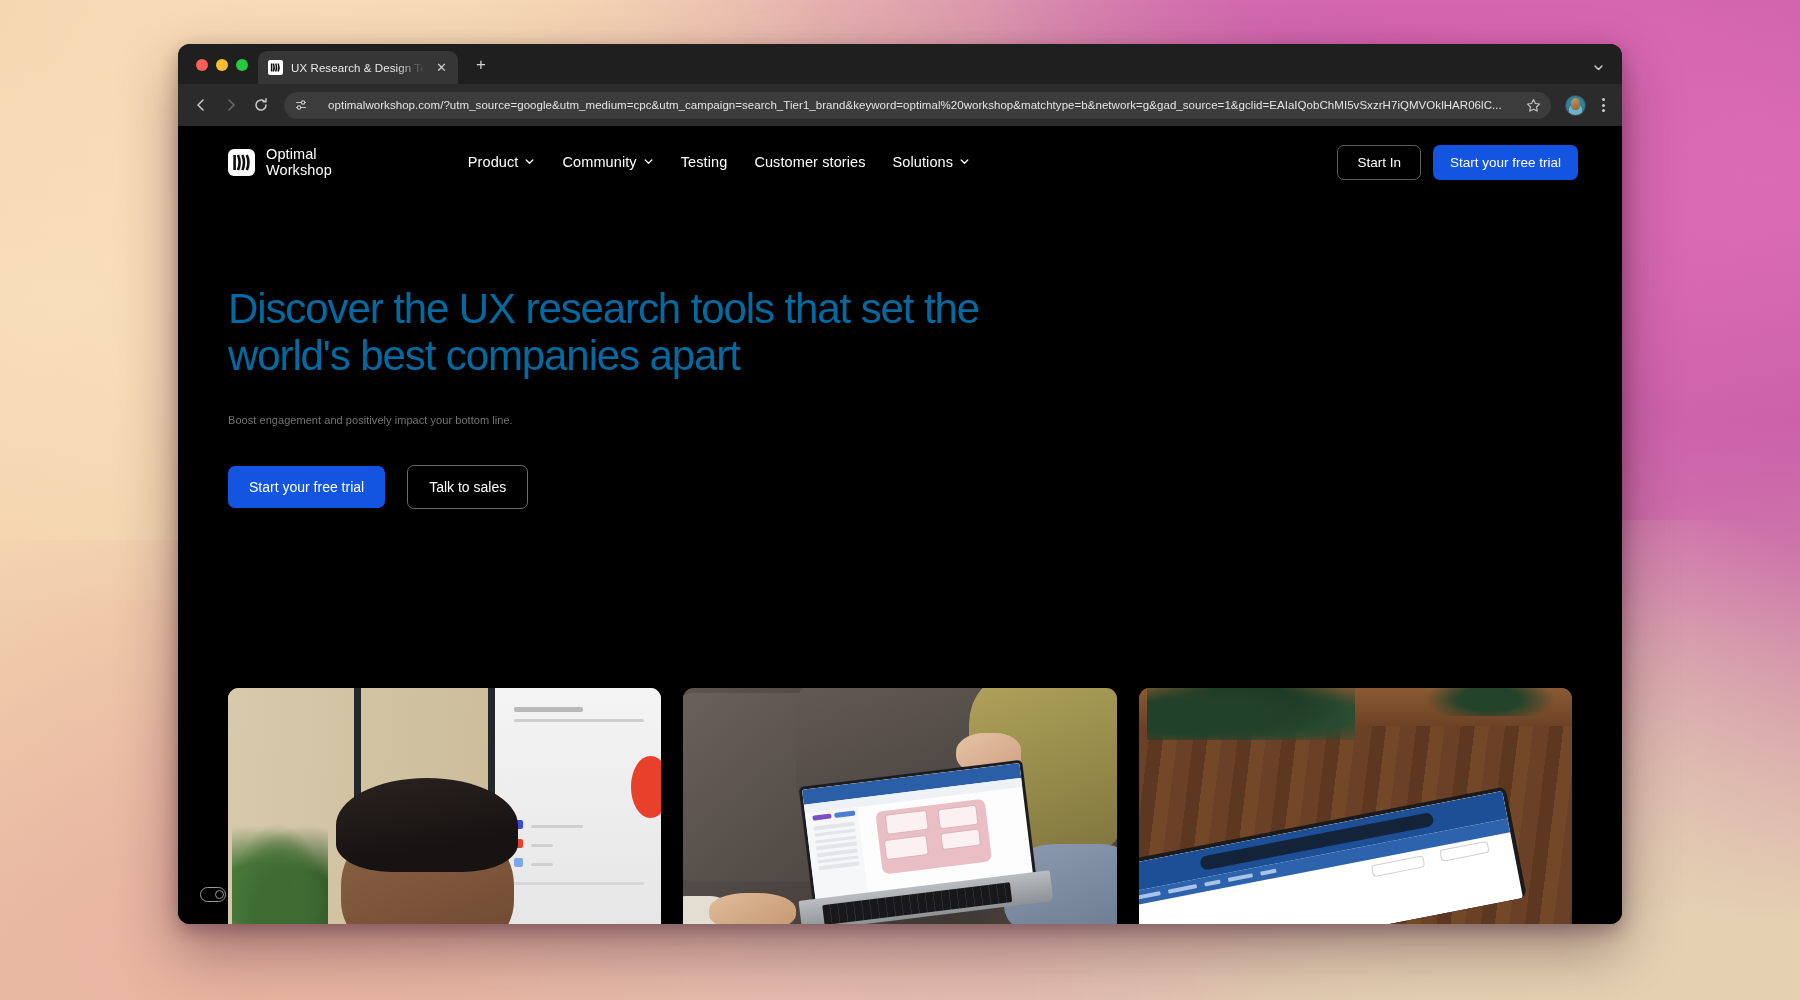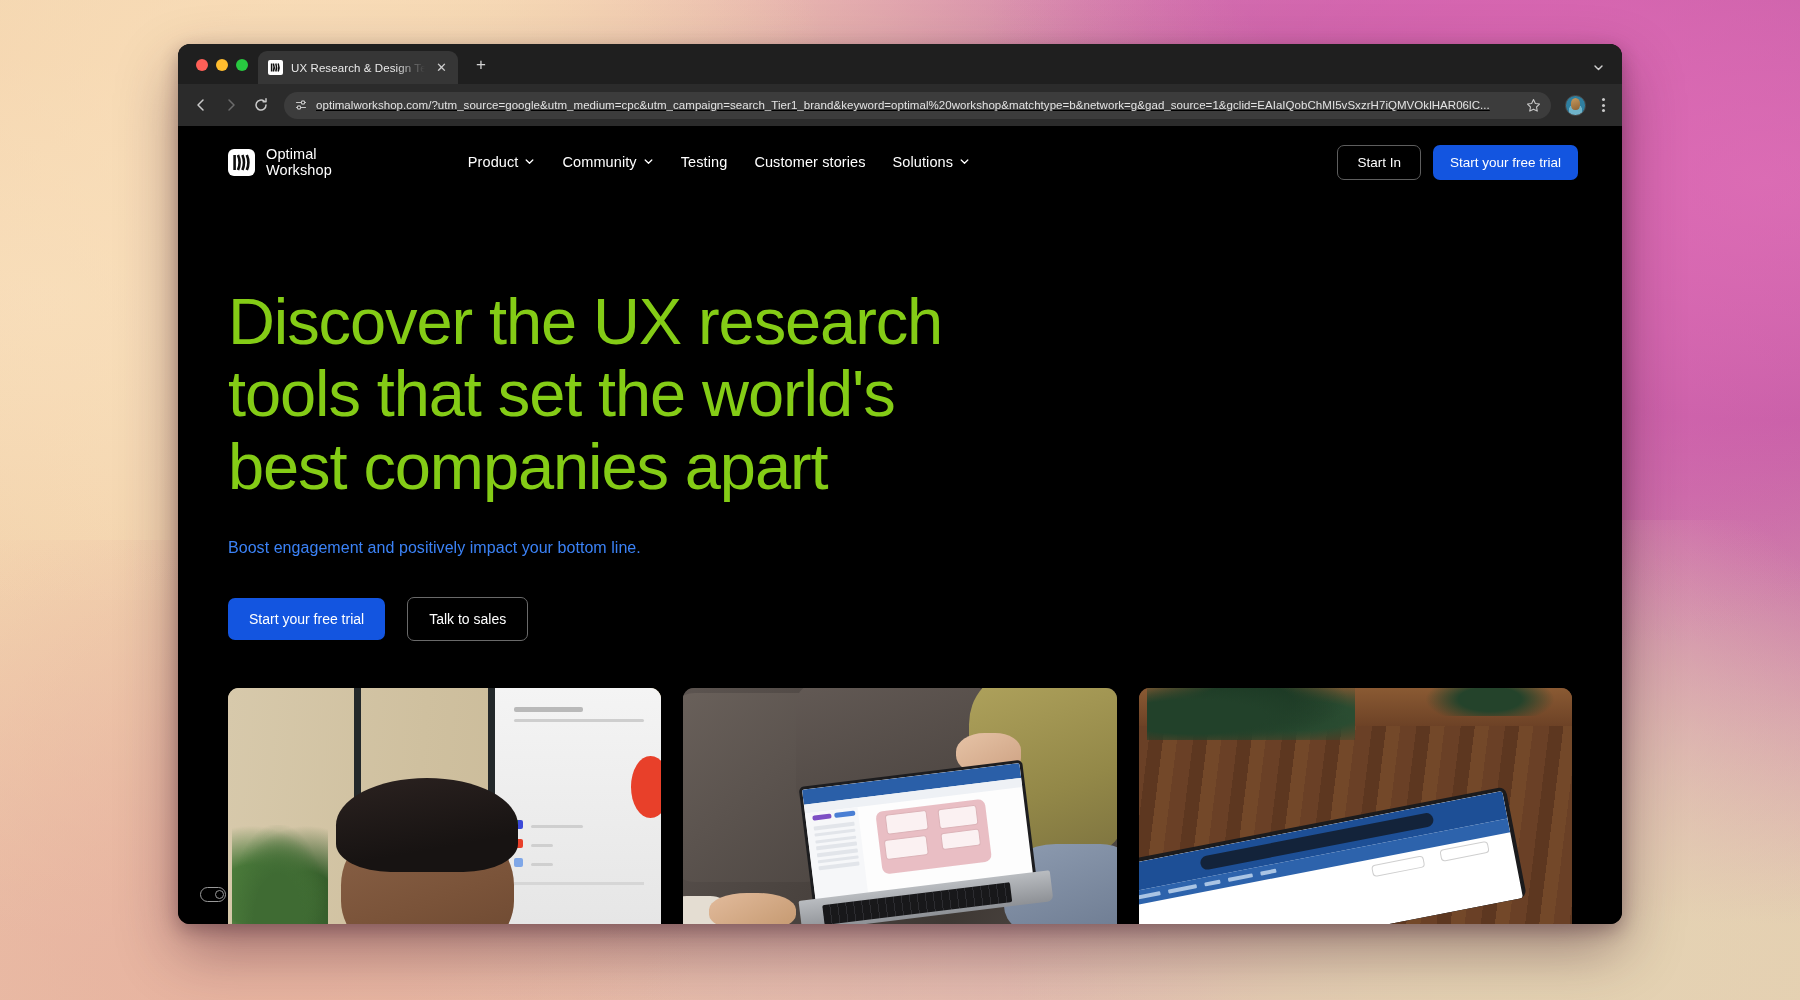--- a/index.html
+++ b/index.html
@@ -84,21 +84,21 @@
     height:42px; background:#2b2b2b;
     display:flex; align-items:center; gap:4px; padding:0 10px;
   }
   .nav-btn {
     width:26px; height:26px; display:flex; align-items:center; justify-content:center;
     color:#c9c9c9; border-radius:50%; flex:0 0 auto;
   }
   .nav-btn.disabled { color:#6b6b6b; }
   .omnibox {
     flex:1 1 auto; height:27px; background:#3c3c3c; border-radius:14px;
-    display:flex; align-items:center; gap:8px; padding:0 10px; margin:0 6px; min-width:0;text-decoration:underline;
+    display:flex; align-items:center; gap:20px; padding:0 10px; margin:0 6px; min-width:0;
   }
   .omni-icon { color:#c6c6c6; flex:0 0 auto; display:flex; }
   .omni-url {
     flex:1 1 auto; color:#e3e3e3; font-size:11.5px; white-space:nowrap;
     overflow:hidden; text-overflow:ellipsis; letter-spacing:.05px;
   }
   .omni-star { color:#c6c6c6; flex:0 0 auto; display:flex; }
   .avatar {
     width:21px; height:21px; border-radius:50%; flex:0 0 auto; margin:0 4px;
     background:radial-gradient(circle at 50% 75%, #6fb3c9 0 38%, #2f7fa0 39% 100%);
@@ -143,25 +143,25 @@
     padding:9px 19px; background:transparent; white-space:nowrap; font-family:inherit;
   }
   .btn-blue {
     color:#fff; font-size:13.5px; background:#1355e0; border:none; border-radius:7px;
     padding:10px 17px; white-space:nowrap; font-family:inherit;
   }
 
   
   .hero { padding:88px 0 0 50px; }
   .hero h1 {
-    color:#84cc16; font-size:65px; font-weight:400; line-height:1.115;
+    color:#0369a1; font-size:42px; font-weight:400; line-height:1.115;
     letter-spacing:-1.1px; max-width:760px;
   }
   .hero-sub { margin-top:32px; }
-  .hero-sub p { color:#3b82f6; font-size:16px; line-height:1.62; letter-spacing:.05px; }
+  .hero-sub p { color:#737373; font-size:11px; line-height:1.62; letter-spacing:.05px; }
   .hero-cta { margin-top:36px; display:flex; align-items:center; gap:22px; }
   .cta-blue {
     color:#fff; font-size:14px; background:#1355e0; border:none; border-radius:7px;
     padding:13px 21px; font-family:inherit;
   }
   .cta-outline {
     color:#fff; font-size:14px; background:transparent; border:1px solid #6a6a6a;
     border-radius:7px; padding:13px 21px; font-family:inherit;
   }
 

